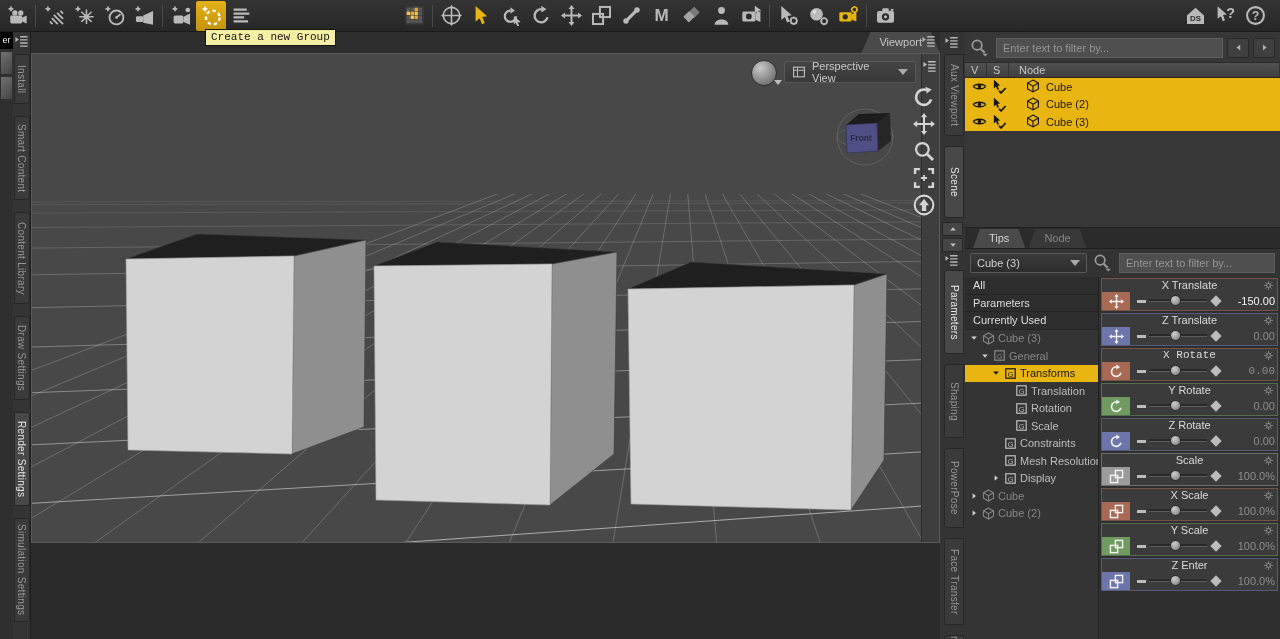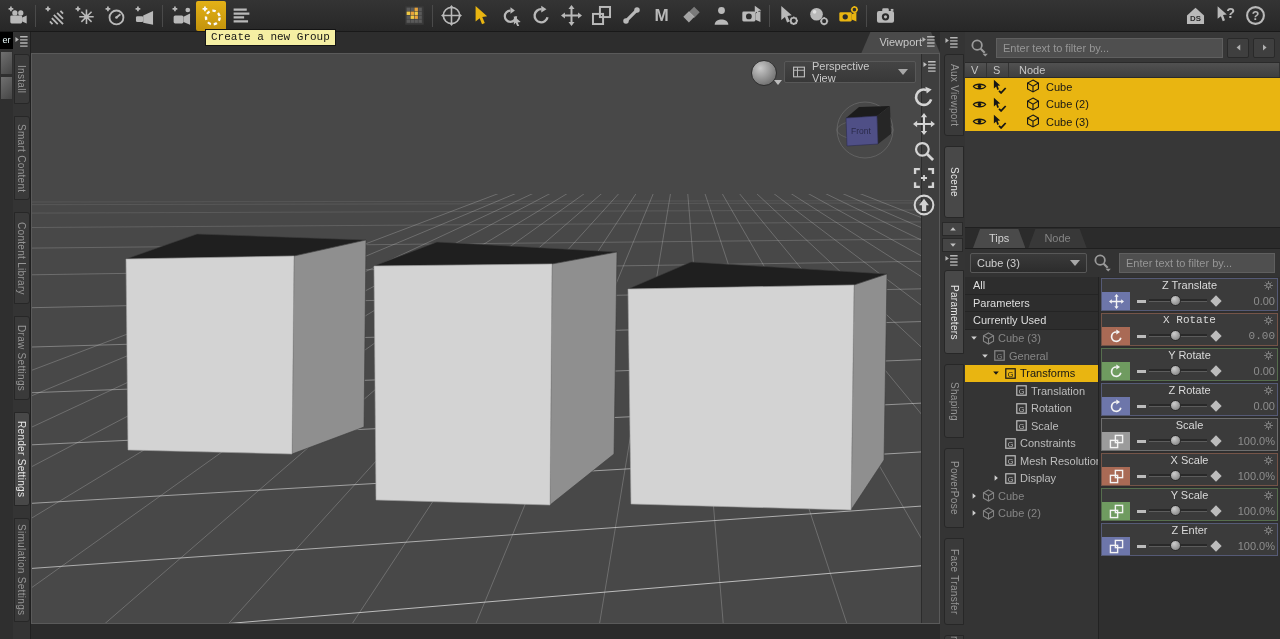--- a/index.html
+++ b/index.html
@@ -44,39 +44,39 @@
   #lt-list .vtab:nth-child(3){min-height:92px} #lt-list .vtab:nth-child(4){min-height:84px}
   #lt-list .vtab:nth-child(5){min-height:94px} #lt-list .vtab:nth-child(6){min-height:104px}
 
   
   #viewport-pane { position:absolute; left:31px; top:32px; width:909px; height:607px; }
   #vp-tabbar { position:relative; height:21px; background:#2d2d2d; display:flex; align-items:flex-end;flex-direction:column; }
   .vp-tab { height:21px; line-height:21px; font-size:11px; padding:0 18px; margin-left:10px;
     clip-path:polygon(9px 0, calc(100% - 9px) 0, 100% 100%, 0 100%); background:#383838; color:#828282; }
   .vp-tab.active { background:#4a4a4a; color:#c7c7c7; }
   #vp-tab-menu { position:absolute; right:2px; top:2px; width:17px; height:17px; color:#b5b5b5; }
-  #vp-canvas { position:absolute; left:0; top:21px; width:909px; height:571px; background:#484848;
+  #vp-canvas { position:absolute; left:0; top:21px; width:909px; height:490px; background:#484848;
     border:1px solid #5a5a5a; overflow:hidden; }
   #vp-right-strip { position:absolute; right:0; top:0; width:18px; height:100%; background:#3e3e3e;
     border-left:1px solid #2c2c2c; }
   #vp-options { position:absolute; right:1px; top:5px; width:16px; height:16px; color:#c0c0c0; }
   #vp-controls { position:absolute; right:2px; top:32px; width:26px; display:flex; flex-direction:column;
     gap:5px; align-items:center; color:#d4d4d4; }
   .vp-ctrl { width:22px; height:22px; }
   #vp-sphere { position:absolute; left:719px; top:6px; width:26px; height:26px; border-radius:50%;
     background:radial-gradient(circle at 35% 30%, #c9c9c9, #585858); border:1px solid #2e2e2e; }
   #vp-sphere .caret { position:absolute; right:-6px; bottom:0; width:0; height:0;
     border-left:4px solid transparent; border-right:4px solid transparent; border-top:5px solid #bdbdbd; }
   #vp-camera-select { position:absolute; left:752px; top:7px; width:132px; height:22px;
     background:linear-gradient(#444,#383838); border:1px solid #585858; border-radius:2px;
     display:flex; align-items:center; gap:6px; padding:0 7px; color:#c9c9c9; font-size:11px; }
   #vp-camera-select .wicon { width:14px; height:14px; color:#bbb; flex:none; }
   #vp-camera-select .caret { margin-left:auto; width:0; height:0;
     border-left:5px solid transparent; border-right:5px solid transparent; border-top:6px solid #a8a8a8; }
-  #view-cube { position:absolute; left:798px; top:40px; width:70px; height:70px; }
+  #view-cube { position:absolute; left:798px; top:47px; width:70px; height:70px;font-weight:bold; }
 
   
   #right-strip { position:absolute; left:940px; top:32px; width:25px; height:607px; background:#343434; }
   #rs-menu1 { position:absolute; left:4px; top:3px; width:16px; height:16px; color:#b5b5b5; }
   #rs-top { position:absolute; left:4px; top:22px; display:flex; flex-direction:column; }
   #rs-bottom { position:absolute; left:4px; top:238px; display:flex; flex-direction:column; }
   #right-strip .vtab { width:20px; border-radius:3px 0 0 3px; margin-bottom:10px; }
   #rs-top .vtab:nth-child(1){min-height:82px} #rs-top .vtab:nth-child(2){min-height:72px}
   #rs-bottom .vtab:nth-child(1){min-height:84px} #rs-bottom .vtab:nth-child(2){min-height:74px}
   #rs-bottom .vtab:nth-child(3){min-height:80px} #rs-bottom .vtab:nth-child(4){min-height:87px}
@@ -841,20 +841,44 @@
             <span class="pl-icon">
               <svg viewBox="0 0 16 16" width="13" height="13" style="display:block">
                 <path d="M8 1.2 L14.2 4.7 V11.3 L8 14.8 L1.8 11.3 V4.7 Z" fill="none" stroke="currentColor" stroke-width="1.3"></path>
                 <path d="M1.8 4.7 L8 8.2 L14.2 4.7 M8 8.2 V14.8" fill="none" stroke="currentColor" stroke-width="1.3"></path>
               </svg>
             </span>
             <span>Cube (2)</span>
           </div>
         </div>
       <div id="sliders">
+          <div class="sl" style="border-color: rgba(169, 106, 85, 0.533);">
+            <div class="sl-title">X Translate</div>
+            <span class="sl-gear">
+              <svg viewBox="0 0 16 16" width="11" height="11" style="display:block">
+                <circle cx="8" cy="8" r="2.8" fill="none" stroke="currentColor" stroke-width="1.5"></circle>
+                <path d="M8 1.6v2.6M8 11.8v2.6M1.6 8h2.6M11.8 8h2.6M3.6 3.6l1.8 1.8M10.6 10.6l1.8 1.8M12.4 3.6l-1.8 1.8M5.4 10.6l-1.8 1.8" stroke="currentColor" stroke-width="1.4" fill="none"></path>
+              </svg>
+            </span>
+            <div class="sl-ctrl">
+              <div class="sl-iconbox" style="background: rgb(169, 106, 85);">
+                <svg viewBox="0 0 16 16" width="15" height="15" style="display:block">
+                  <path d="M8 2.4v11.2M2.4 8h11.2" stroke="currentColor" stroke-width="1.5"></path>
+                  <path d="M8 0 L10.3 3 H5.7 Z M8 16 L5.7 13 H10.3 Z M0 8 L3 5.7 V10.3 Z M16 8 L13 10.3 V5.7 Z" fill="currentColor"></path>
+                </svg>
+              </div>
+              <span class="sl-minus"></span>
+              <div class="sl-track">
+                <div class="sl-groove"></div>
+                <div class="sl-thumb" style="left: calc(45% - 5px);"></div>
+              </div>
+              <span class="sl-diamond"></span>
+              <span class="sl-value changed">-150.00</span>
+            </div>
+          </div>
           <div class="sl" style="border-color: rgba(109, 118, 170, 0.533);">
             <div class="sl-title">Z Translate</div>
             <span class="sl-gear">
               <svg viewBox="0 0 16 16" width="11" height="11" style="display:block">
                 <circle cx="8" cy="8" r="2.8" fill="none" stroke="currentColor" stroke-width="1.5"></circle>
                 <path d="M8 1.6v2.6M8 11.8v2.6M1.6 8h2.6M11.8 8h2.6M3.6 3.6l1.8 1.8M10.6 10.6l1.8 1.8M12.4 3.6l-1.8 1.8M5.4 10.6l-1.8 1.8" stroke="currentColor" stroke-width="1.4" fill="none"></path>
               </svg>
             </span>
             <div class="sl-ctrl">
               <div class="sl-iconbox" style="background: rgb(109, 118, 170);">

